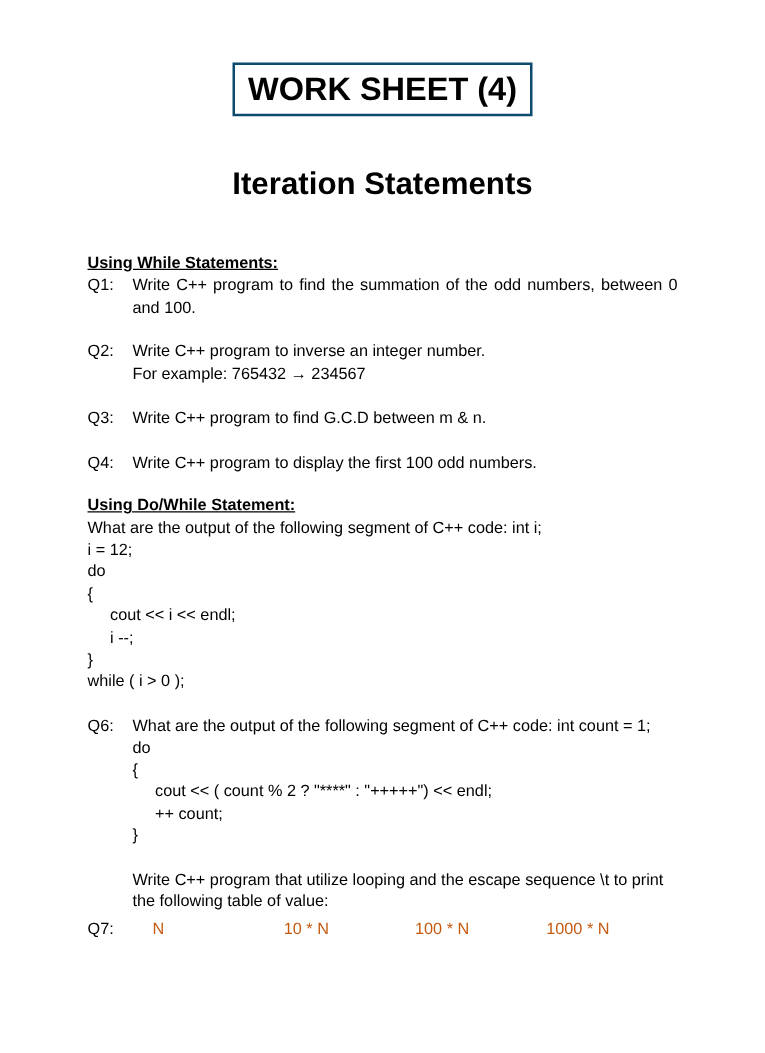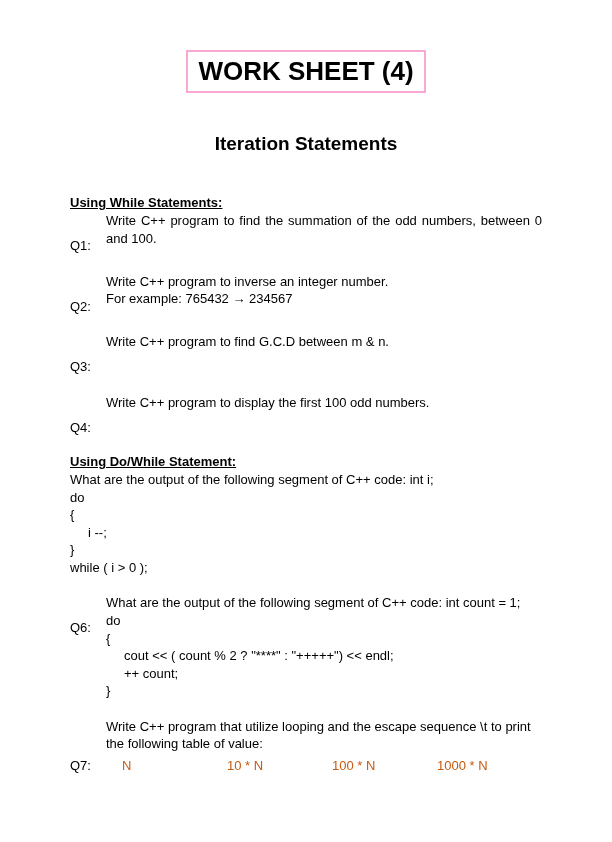--- a/index.html
+++ b/index.html
@@ -9,56 +9,55 @@
     height: 842px;
     background: #fff;
     font-family: Arial, Helvetica, sans-serif;
     color: #000;
   }
   .page {
     padding: 50px 70px 30px 70px;
     box-sizing: border-box;
   }
   .title-box {
-    border: 2px solid #f9a8d4;
+    border: 2px solid #0c4a6e;
     display: inline-block;
     padding: 4px 10px;
     font-family: "Comic Sans MS", cursive, sans-serif;
     font-weight: bold;
     font-size: 26px;
     margin: 0 auto;
   }
   .title-wrap {
     text-align: center;
     margin-bottom: 40px;
   }
   .subtitle {
     font-family: Verdana, Geneva, sans-serif;
     font-weight: bold;
-    font-size: 19px;
+    font-size: 25px;
     text-align: center;
     margin-bottom: 40px;
   }
   .section-header {
     font-weight: bold;
     text-decoration: underline;
     font-size: 13px;
     margin-bottom: 2px;
     margin-top: 18px;
   }
   .q-row {
     display: flex;
     font-size: 13px;
     line-height: 1.35;
     margin-bottom: 18px;
   }
   .q-label {
     width: 36px;
     flex-shrink: 0;
-    margin-top: 25px;
   }
   .q-body {
     flex: 1;
   }
   .justify {
     text-align: justify;
   }
   .code-indent {
     padding-left: 18px;
   }
@@ -106,22 +105,24 @@
   <div class="q-row">
     <div class="q-label">Q4:</div>
     <div class="q-body">Write C++ program to display the first 100 odd numbers.</div>
   </div>
 
   <div class="section-header">Using Do/While Statement:</div>
 
   <div class="q-row">
     <div class="q-body">
       <div>What are the output of the following segment of C++ code: int i;</div>
+      <div>i = 12;</div>
       <div>do</div>
       <div>{</div>
+      <div class="code-indent">cout &lt;&lt; i &lt;&lt; endl;</div>
       <div class="code-indent">i --;</div>
       <div>}</div>
       <div>while ( i &gt; 0 );</div>
     </div>
   </div>
 
   <div class="q-row">
     <div class="q-label">Q6:</div>
     <div class="q-body">
       <div>What are the output of the following segment of C++ code: int count = 1;</div>

